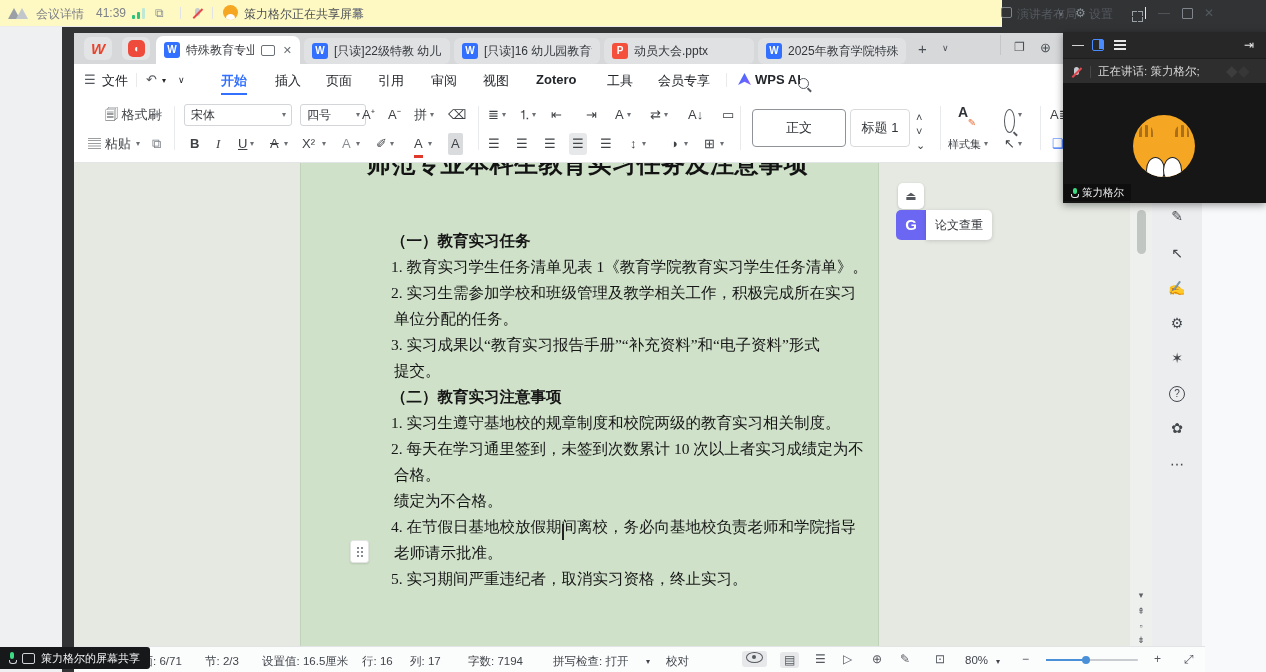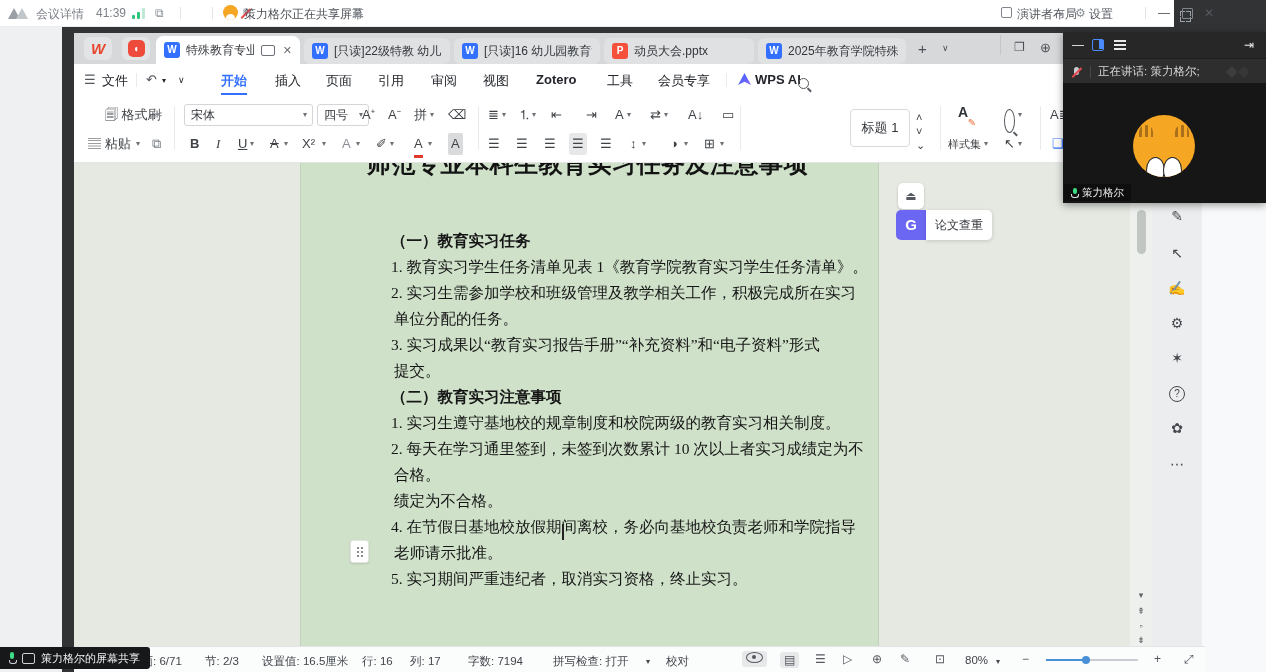--- a/index.html
+++ b/index.html
@@ -3,22 +3,22 @@
 <meta charset="utf-8">
 <style>
   html,body{margin:0;padding:0;background:#202124;}
   #app{position:relative;width:1266px;height:672px;overflow:hidden;
        font-family:"Liberation Sans",sans-serif;background:#313335;
        -webkit-font-smoothing:antialiased;}
   .abs{position:absolute;}
   .nw{white-space:nowrap;}
 
   
-  .mt-header{position:absolute;left:0;top:0;width:1126px;height:26px;background:#ffffff;
-             border-bottom:1px solid #ececee;z-index:80;padding-left:48px;}
+  .mt-header{position:absolute;left:0;top:0;width:1002px;height:26px;background:#fef9c3;
+             border-bottom:1px solid #ececee;z-index:80;}
   .mt-header .txt{position:absolute;top:6px;font-size:12px;color:#7d8189;}
   .hdr-div{position:absolute;top:7px;width:1px;height:12px;background:#e2e4e7;}
   .logo-tri{position:absolute;top:7px;width:22px;height:12px;}
   .logo-tri span{position:absolute;bottom:0;width:0;height:0;border-left:6px solid transparent;border-right:6px solid transparent;}
   .logo-tri .t1{left:0;border-bottom:11px solid #9aa0a6;}
   .logo-tri .t2{left:8px;border-bottom:11px solid #c2c7cc;}
   .sigbars{position:absolute;top:8px;width:16px;height:11px;}
   .sigbars i{position:absolute;bottom:0;width:3px;border-radius:1px;background:#2fc47c;}
   .sigbars i:nth-child(1){left:0;height:4px;}
   .sigbars i:nth-child(2){left:5px;height:7px;}
@@ -257,22 +257,22 @@
 
   <div class="toolbar">
 
     <span class="r1 tb" style="left:31px;">🗐 <span>格式刷</span></span>
     <span class="r1 tb" style="left:78px;color:#7d8187;">✂</span>
     <span class="r2 tb" style="left:14px;">▤ <span>粘贴</span></span>
     <span class="r2 chev" style="left:62px;">▾</span>
     <span class="r2 tb" style="left:78px;color:#7d8187;">⧉</span>
     <span class="tb-div" style="left:100px;"></span>
 
-    <span class="combo r1" style="left:110px;width:129px;"><span>宋体</span><span class="cv">▾</span></span>
-    <span class="combo r1" style="left:243px;width:52px;"><span>四号</span><span class="cv">▾</span></span>
+    <span class="combo r1" style="left:110px;width:108px;"><span>宋体</span><span class="cv">▾</span></span>
+    <span class="combo r1" style="left:226px;width:66px;"><span>四号</span><span class="cv">▾</span></span>
     <span class="r1 tb" style="left:288px;">A⁺</span>
     <span class="r1 tb" style="left:314px;">A⁻</span>
     <span class="r1 tb" style="left:340px;">拼</span>
     <span class="r1 chev" style="left:356px;">▾</span>
     <span class="r1 tb" style="left:374px;">⌫</span>
 
     <span class="r2 tb" style="left:116px;font-weight:bold;">B</span>
     <span class="r2 tb" style="left:142px;font-style:italic;font-family:'Liberation Serif',serif;">I</span>
     <span class="r2 tb" style="left:164px;text-decoration:underline;">U</span>
     <span class="r2 chev" style="left:176px;">▾</span>
@@ -308,20 +308,21 @@
     <span class="r2 tb hlbox" style="left:495px;">☰</span>
     <span class="r2 tb" style="left:526px;">☰</span>
     <span class="r2 tb" style="left:556px;">↕</span>
     <span class="r2 chev" style="left:568px;">▾</span>
     <span class="r2 tb" style="left:596px;">◑</span>
     <span class="r2 chev" style="left:610px;">▾</span>
     <span class="r2 tb" style="left:630px;">⊞</span>
     <span class="r2 chev" style="left:646px;">▾</span>
     <span class="tb-div" style="left:666px;"></span>
 
+    <div class="stybox sel" style="left:678px;width:94px;">正文</div>
     <div class="stybox" style="left:776px;width:60px;">标题 1</div>
     <span class="abs tb-sm" style="left:842px;top:10px;">˄</span>
     <span class="abs tb-sm" style="left:842px;top:24px;">˅</span>
     <span class="abs tb-sm" style="left:842px;top:38px;">⌄</span>
     <span class="tb-div" style="left:866px;"></span>
 
     <span class="r1 a-pen" style="left:884px;">A</span>
     <span class="r2 tb-sm" style="left:874px;">样式集</span>
     <span class="r2 chev" style="left:910px;">▾</span>
     <span class="i-mag r1 abs" style="left:930px;top:13px;"></span>

